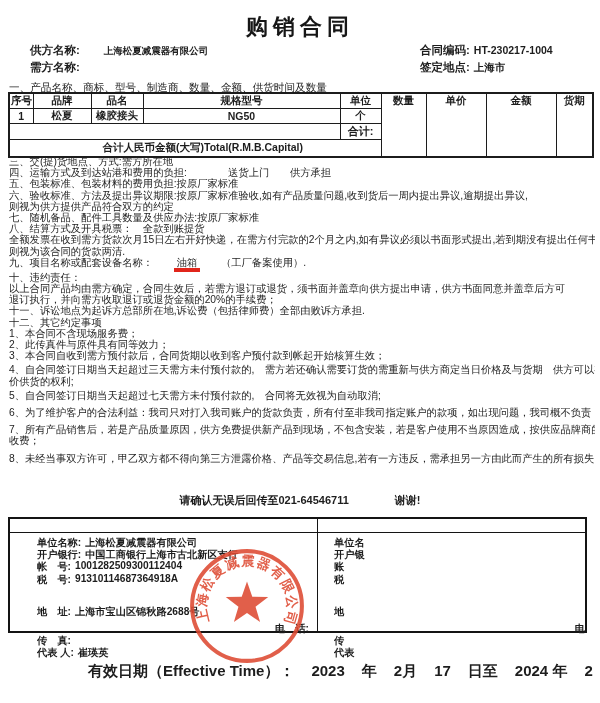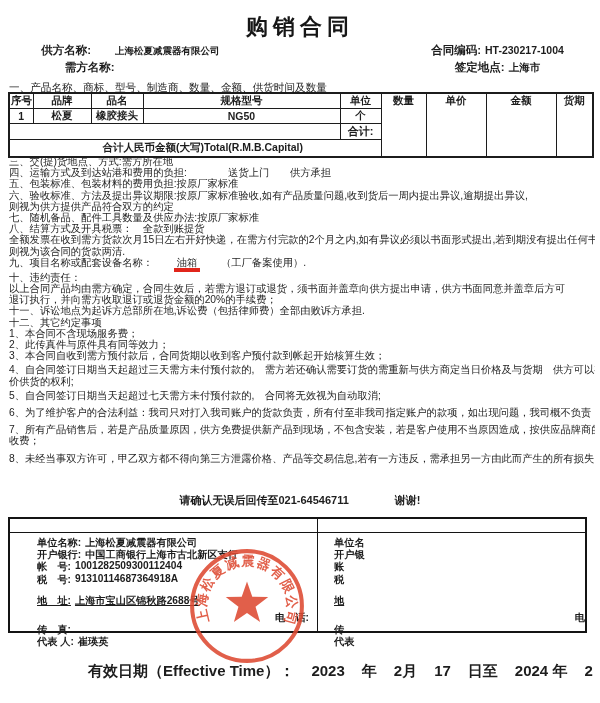--- a/index.html
+++ b/index.html
@@ -13,21 +13,21 @@
     color: #1d1d1d;
     overflow: hidden;
   }
   .title {
     position: absolute; top: 12px; left: 0; width: 100%;
     text-align: center; font-size: 22px; font-weight: bold; letter-spacing: 5px;
     color: #161616;
   }
   
   .hdr { position: absolute; left: 30px; top: 43px; width: 545px; }
-  .hdr-row { display: flex; align-items: baseline; height: 17px; justify-content: center; }
+  .hdr-row { display: flex; align-items: baseline; height: 17px; }
   .hdr-left { width: 390px; display: flex; align-items: baseline; }
   .lab { font-size: 11.5px; font-weight: bold; white-space: nowrap; }
   .hdr-company { margin-left: 24px; font-size: 9.5px; font-weight: bold; }
   .hdr-right { display: flex; align-items: baseline; }
   .hdr-rv { margin-left: 4px; font-size: 10.5px; font-weight: bold; }
 
   .sec1 { position: absolute; left: 9px; top: 81px; font-size: 10.6px; font-weight: 500; white-space: nowrap; }
 
   
   table.ptable {
@@ -62,21 +62,21 @@
   .bt-divider { position: absolute; left: 307px; top: 0; bottom: 0; border-left: 1.5px solid #141414; }
   .bt-head { position: absolute; left: 0; top: 0; width: 307px; height: 13px;
     text-align: center; font-weight: bold; font-size: 10.5px; line-height: 13px; }
   .bt-headline { position: absolute; left: 0; right: 0; top: 13px; border-top: 1.5px solid #141414; }
   .bt-left { position: absolute; left: 27px; top: 17px; width: 276px;
     font-size: 10.2px; font-weight: bold; }
   .bt-right { position: absolute; left: 324px; top: 17px; right: 0;
     font-size: 10.2px; font-weight: bold; overflow: hidden; }
   .bt-row { height: 12.2px; display: flex; white-space: nowrap; overflow: hidden; }
   .bt-row .val { margin-left: 4px; }
-  .bg3 { margin-top: 9px; text-decoration: underline; } .bg5 { margin-top: 5px; justify-content: flex-end; }
+  .bg3 { margin-top: 20px; } .bg5 { margin-top: 5px; justify-content: flex-end; }
 
   
   .stamp { position: absolute; left: 186px; top: 545px; width: 122px; height: 122px;
     opacity: 0.88; pointer-events: none; }
 
   
   .effective { position: absolute; left: 88px; top: 662px; display: flex; gap: 17px;
     font-size: 15px; font-weight: 600; white-space: nowrap; }
 </style>
 </head>

